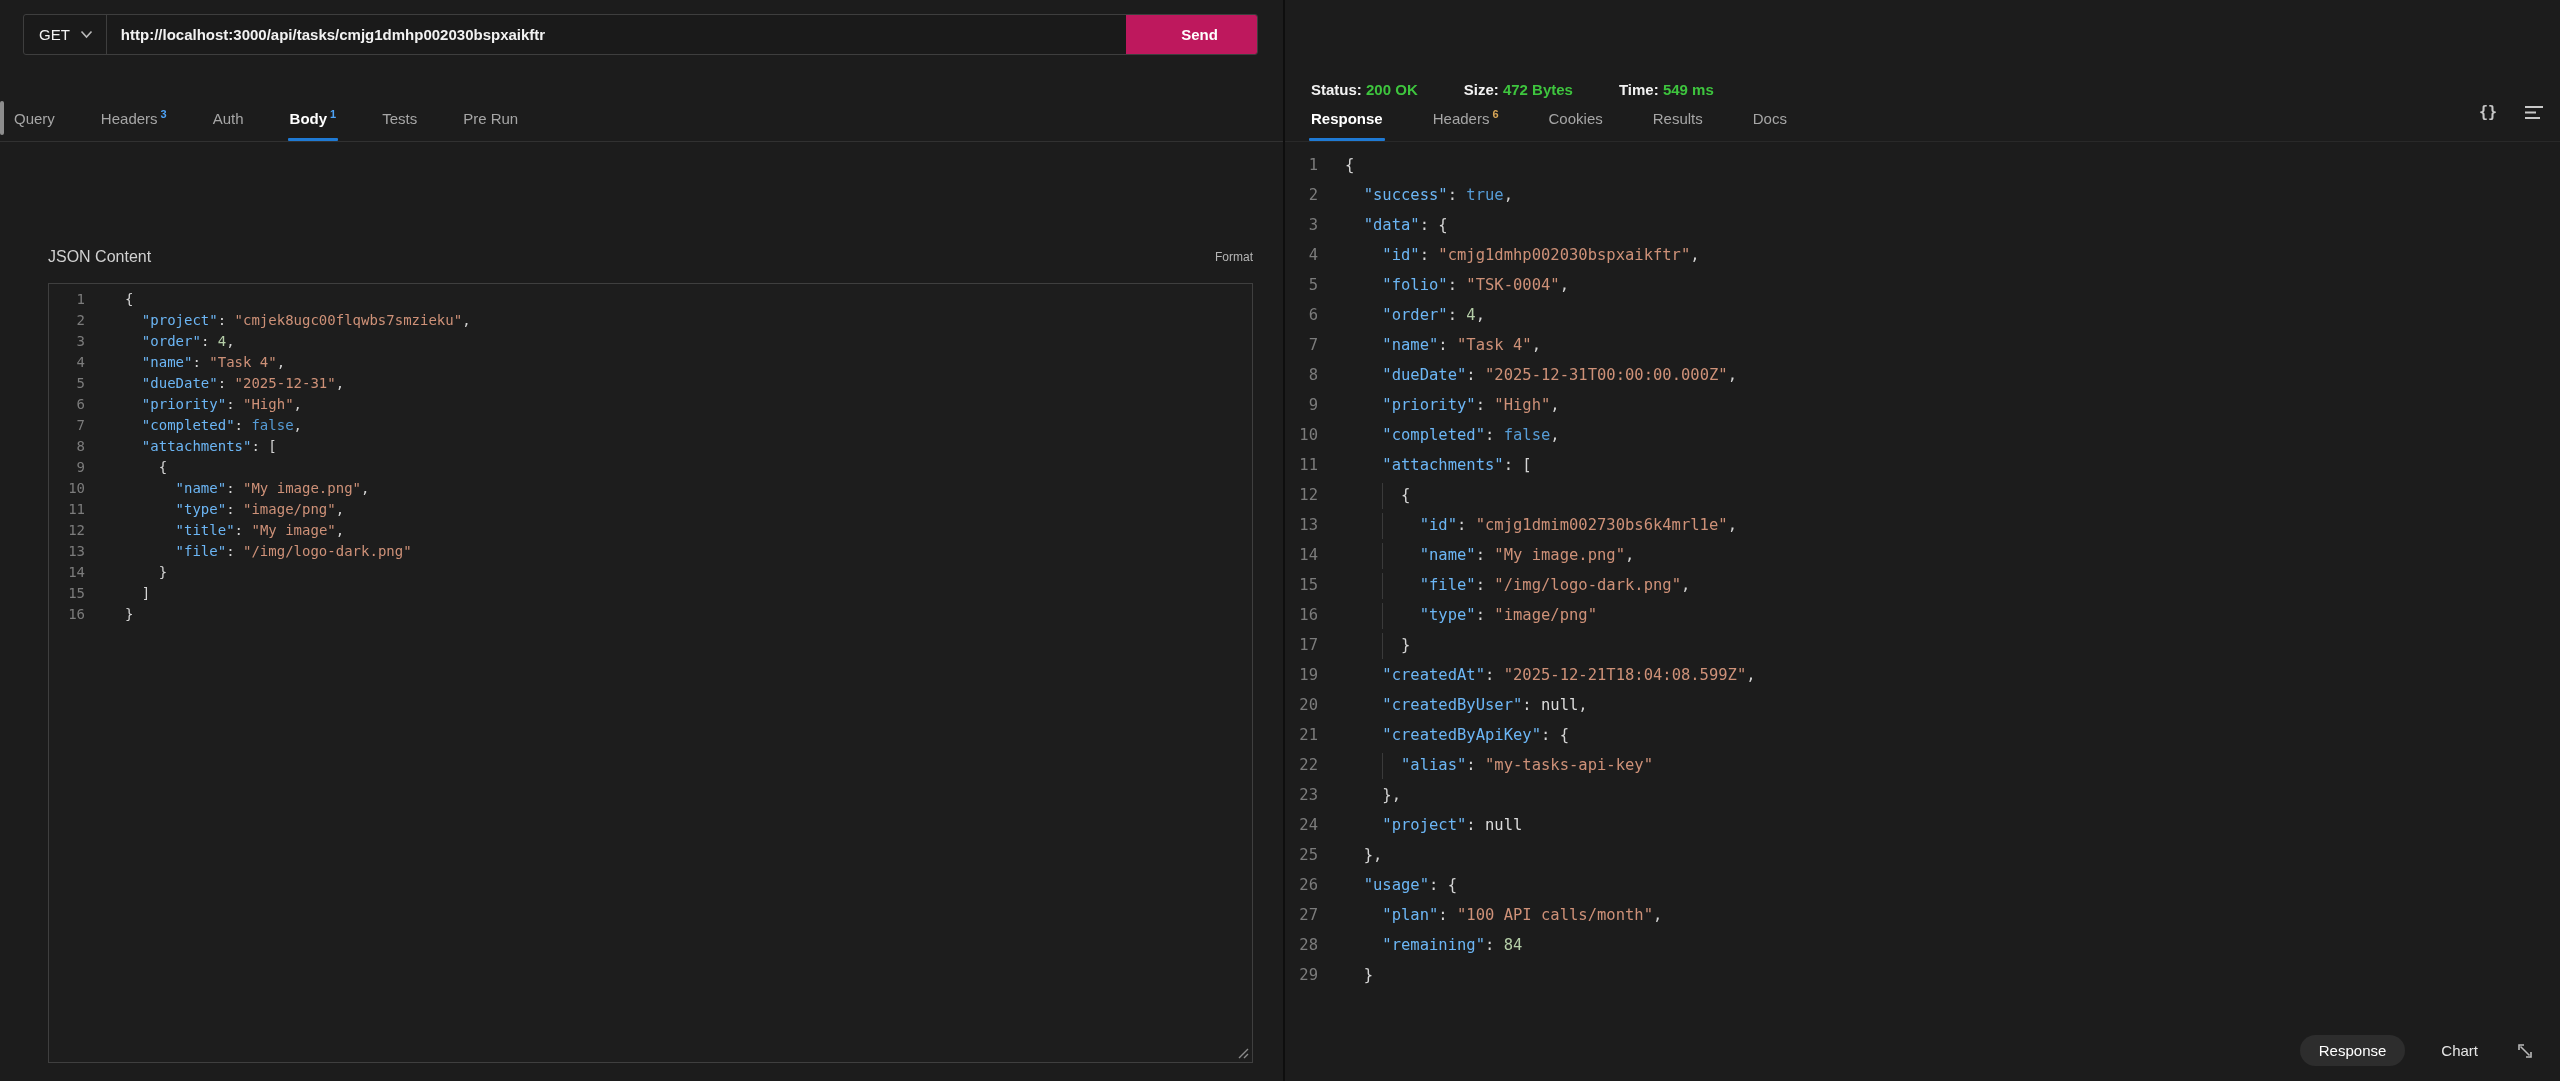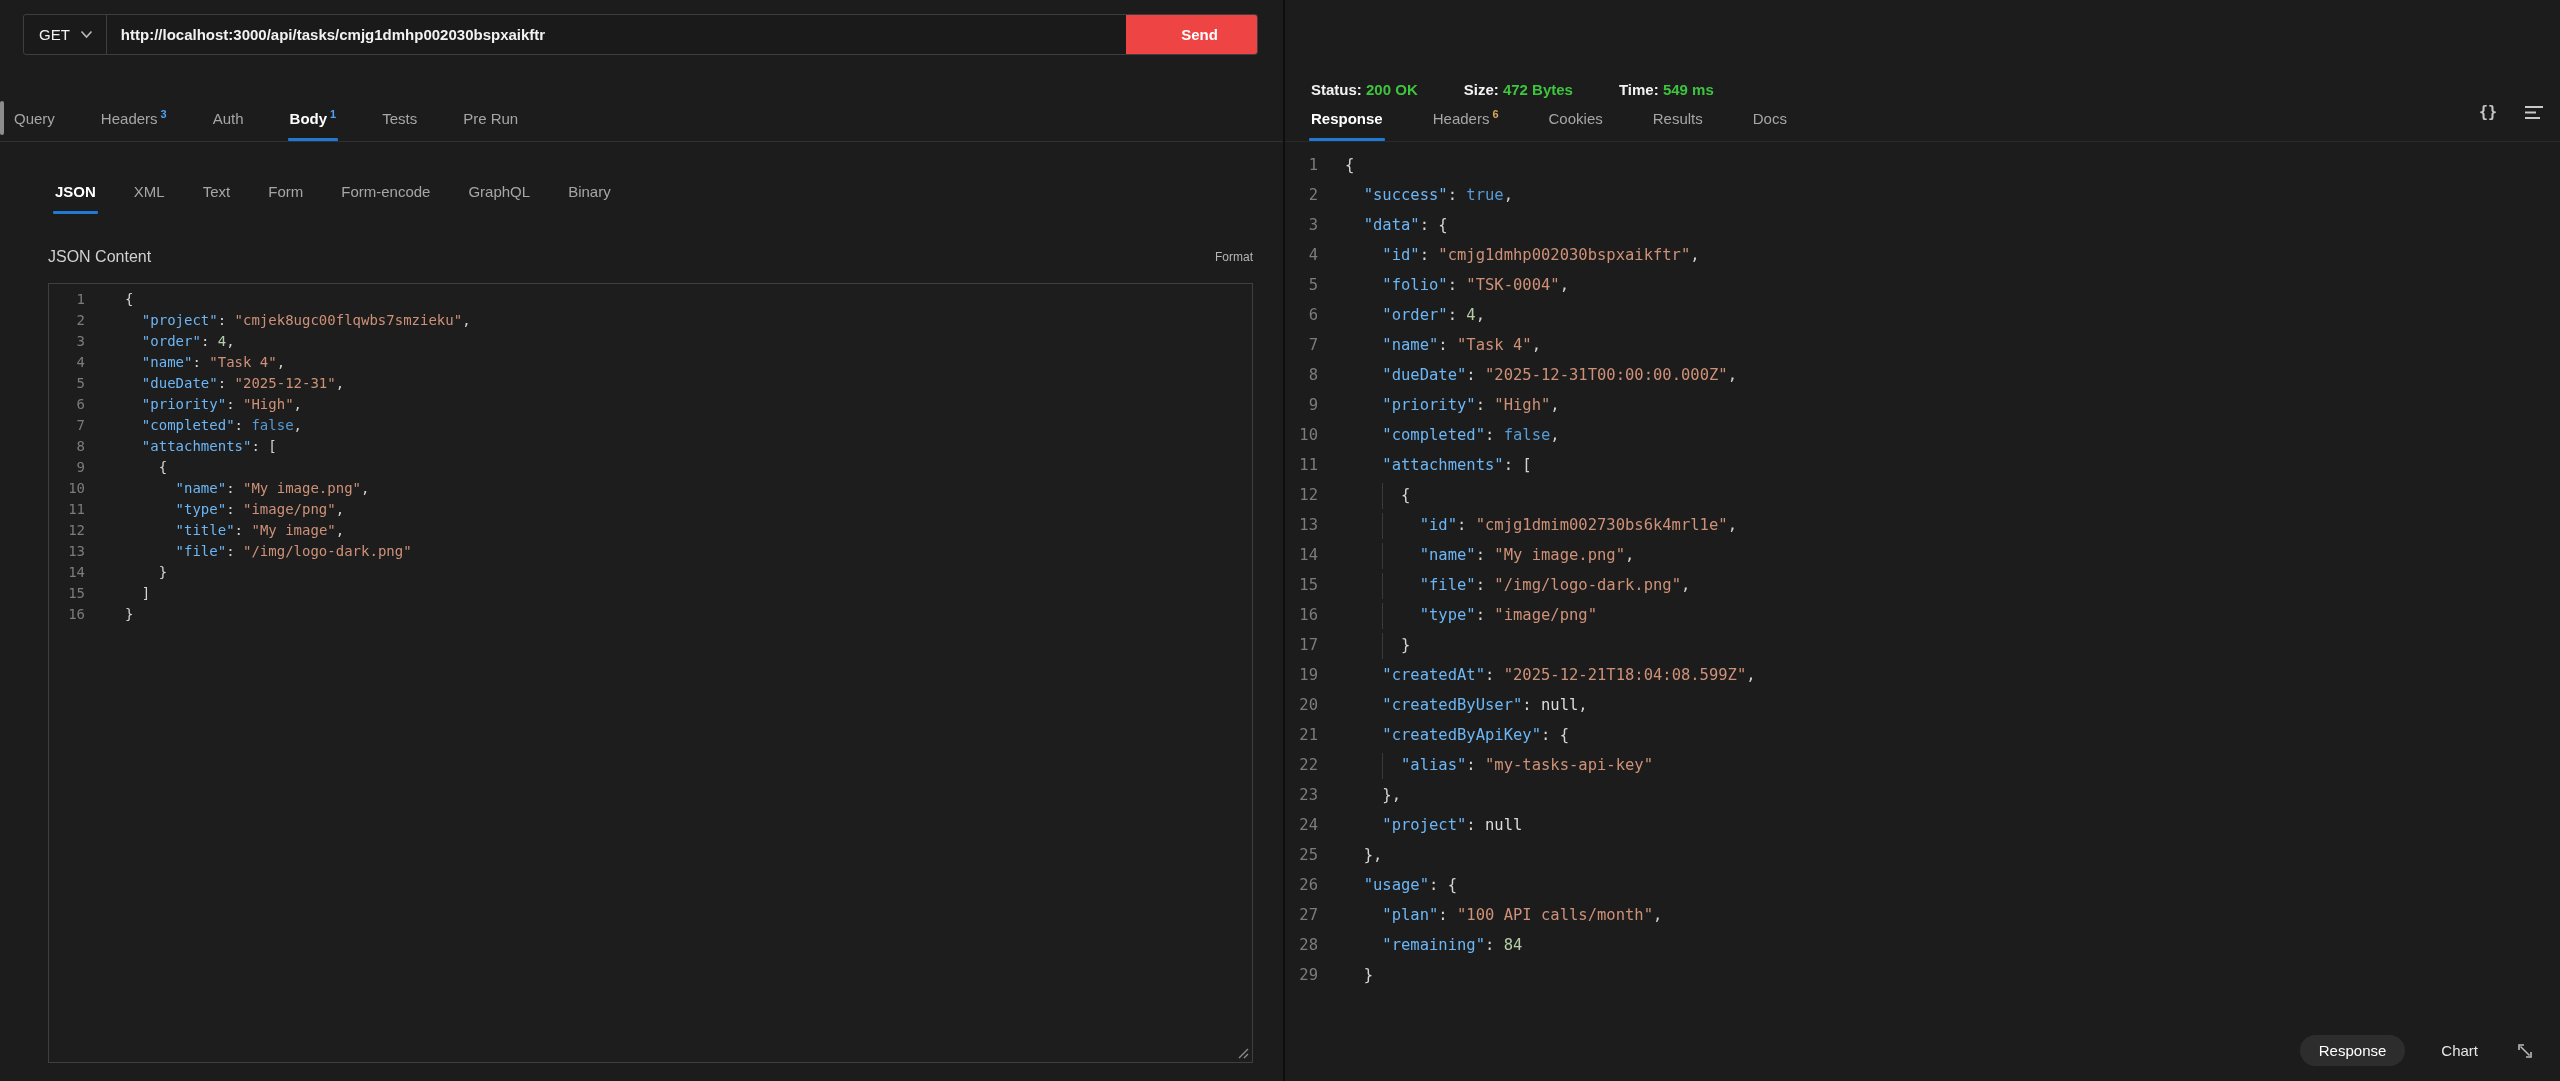--- a/index.html
+++ b/index.html
@@ -14,21 +14,21 @@
 
   
   .url-bar { position:absolute; left:23px; top:14px; width:1235px; height:41px;
              display:flex; align-items:stretch; border:1px solid #3e3e3e; border-radius:3px;
              background:#1a1a1a; }
   .method { display:flex; align-items:center; gap:10px; padding:0 13px 0 15px;
             border-right:1px solid #3e3e3e; cursor:pointer; }
   .method span { font-size:15px; font-weight:normal; color:#f2f2f2; }
   .url-input { flex:1; background:transparent; border:none; outline:none; color:#f2f2f2;
                font-size:15px; font-weight:600; padding:0 14px; font-family:"Liberation Sans",sans-serif; }
-  .send-btn { width:131px; background:#ef4444; border:none; color:#ffffff; font-size:15px;
+  .send-btn { width:131px; background:#be185d; border:none; color:#ffffff; font-size:15px;
               font-weight:bold; cursor:pointer; border-radius:0 2px 2px 0;
               font-family:"Liberation Sans",sans-serif;padding-left:16px; }
 
   
   .tabs { position:absolute; display:flex; align-items:stretch; height:47px; }
   .req-tabs  { left:0; top:95px; width:1283px; padding-left:14px; gap:46px; border-bottom:1px solid #313131; }
   .resp-tabs { left:0; top:95px; width:1275px; padding-left:26px; gap:50px; border-bottom:1px solid #292929; }
   .tab { position:relative; display:flex; align-items:center; font-size:15px; color:#a6a6a6; cursor:pointer; }
   .tab.active { color:#ffffff; font-weight:bold; }
   .tab.active::after { content:""; position:absolute; left:-2px; right:-2px; bottom:0;
@@ -120,43 +120,20 @@
           <sup class="badge blue">1</sup>
         </div>
         <div class="tab">
           <span>Tests</span>
         </div>
         <div class="tab">
           <span>Pre Run</span>
         </div>
       </nav>
 
-    <nav class="subtabs">
-        <div class="tab active">
-          <span>JSON</span>
-        </div>
-        <div class="tab">
-          <span>XML</span>
-        </div>
-        <div class="tab">
-          <span>Text</span>
-        </div>
-        <div class="tab">
-          <span>Form</span>
-        </div>
-        <div class="tab">
-          <span>Form-encode</span>
-        </div>
-        <div class="tab">
-          <span>GraphQL</span>
-        </div>
-        <div class="tab">
-          <span>Binary</span>
-        </div>
-      </nav>
 
     <div class="body-header">
       <span class="body-title">JSON Content</span>
       <span class="format-link">Format</span>
     </div>
 
     <div class="editor">
       <div>
           <div class="code-line">
             <span class="ln">1</span>

